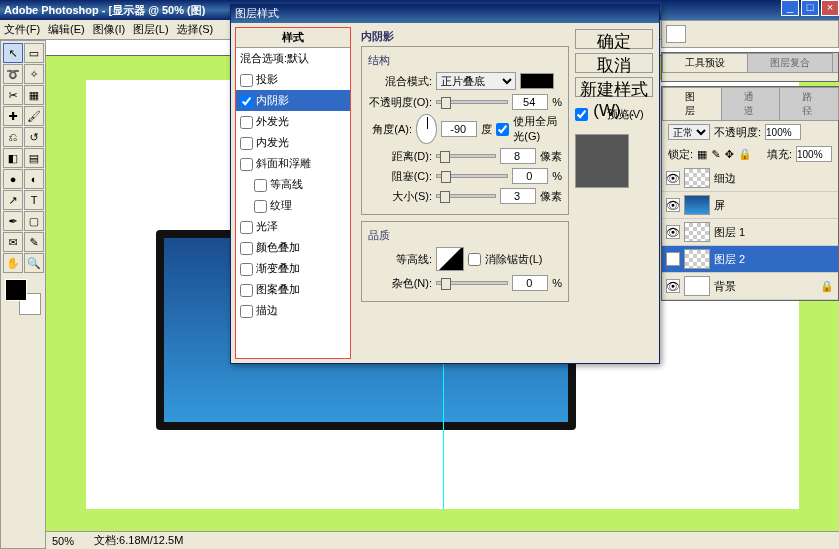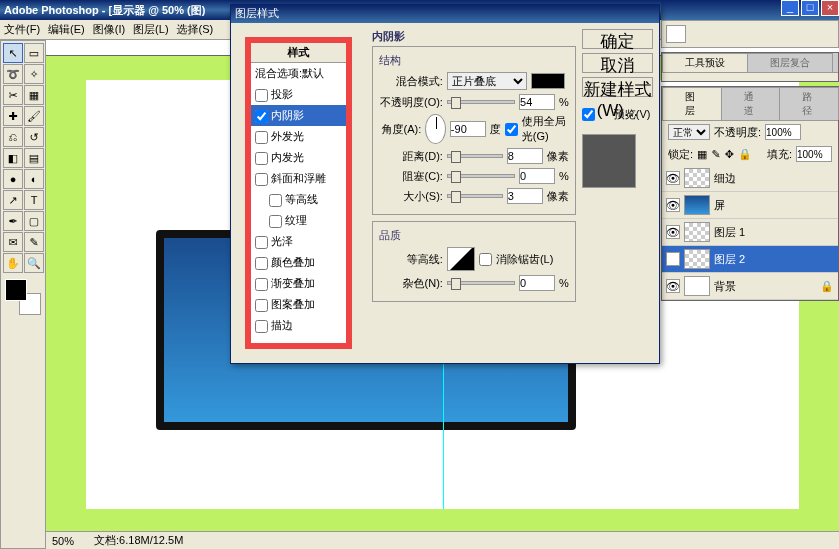--- a/index.html
+++ b/index.html
@@ -36,32 +36,32 @@
 .layer{display:flex;align-items:center;padding:3px 4px;gap:4px;border-bottom:1px solid #ccc;cursor:pointer}
 .layer.sel{background:#316ac5;color:#fff}
 .eye{width:14px;height:14px;border:1px solid #999;background:#fff;display:flex;align-items:center;justify-content:center}
 .thumb{width:26px;height:20px;border:1px solid #999;background:#fff}
 .thumb.checker{background:repeating-conic-gradient(#ccc 0 25%,#fff 0 50%) 0 0/8px 8px}
 .thumb.blue{background:linear-gradient(#1a4d8f,#3498db)}
 
 .dialog{position:absolute;top:4px;left:230px;width:430px;height:360px;background:#ece9d8;border:1px solid #0a246a;box-shadow:2px 2px 6px rgba(0,0,0,.4)}
 .dlg-title{background:linear-gradient(#0a246a,#3a6ea5);color:#fff;height:18px;padding:1px 4px;font-weight:normal}
 .dlg-body{display:flex;height:calc(100% - 18px)}
-.stylelist{width:116px;border:6px solid #ef4444;background:#fff;margin:14px}
+.stylelist{width:116px;border:1px solid #ef4444;background:#fff;margin:4px}
 .stylelist .hdr{background:#ece9d8;padding:2px 4px;border-bottom:1px solid #999;font-weight:bold;text-align:center}
 .sitem{padding:3px 4px;display:flex;align-items:flex-end;gap:3px;cursor:pointer}
 .sitem input{margin:0}
 .sitem.sel{background:#316ac5;color:#fff}
 .sitem.indent{padding-left:18px}
 .settings{flex:1;padding:6px}
 .fieldset{border:1px solid #999;padding:6px;margin-bottom:6px}
 .fieldset .lg{color:#336;font-size:11px;margin-bottom:4px}
 .srow{display:flex;align-items:center;gap:4px;margin:4px 0}
 .srow label{width:64px;text-align:right}
-.srow input[type=text]{width:36px;height:16px;border:1px solid #999;text-align:left;padding-right:2px}
+.srow input[type=text]{width:36px;height:16px;border:1px solid #999;text-align:center;padding-right:2px}
 .slider{flex:1;height:4px;background:#ccc;border:1px solid #999;position:relative}
 .slider::after{content:"";position:absolute;top:-4px;left:5%;width:8px;height:10px;background:#ece9d8;border:1px solid #666}
 select.combo{width:80px;height:18px;border:1px solid #999}
 .colorbox{width:34px;height:16px;background:#000;border:1px solid #999}
 .dialwrap{width:30px;height:30px;border:1px solid #999;border-radius:50%;background:#fff;position:relative}
 .dialwrap::after{content:"";position:absolute;top:50%;left:50%;width:1px;height:12px;background:#000;transform-origin:top;transform:rotate(180deg)}
 .preview-box{width:54px;height:54px;background:#555;border:1px solid #999;margin-top:8px}
 .contour{width:28px;height:24px;border:1px solid #999;background:linear-gradient(135deg,#fff 48%,#000 52%)}
 
 .dlg-right{width:84px;padding:6px 6px 6px 0;display:flex;flex-direction:column;gap:4px;align-items:stretch}

